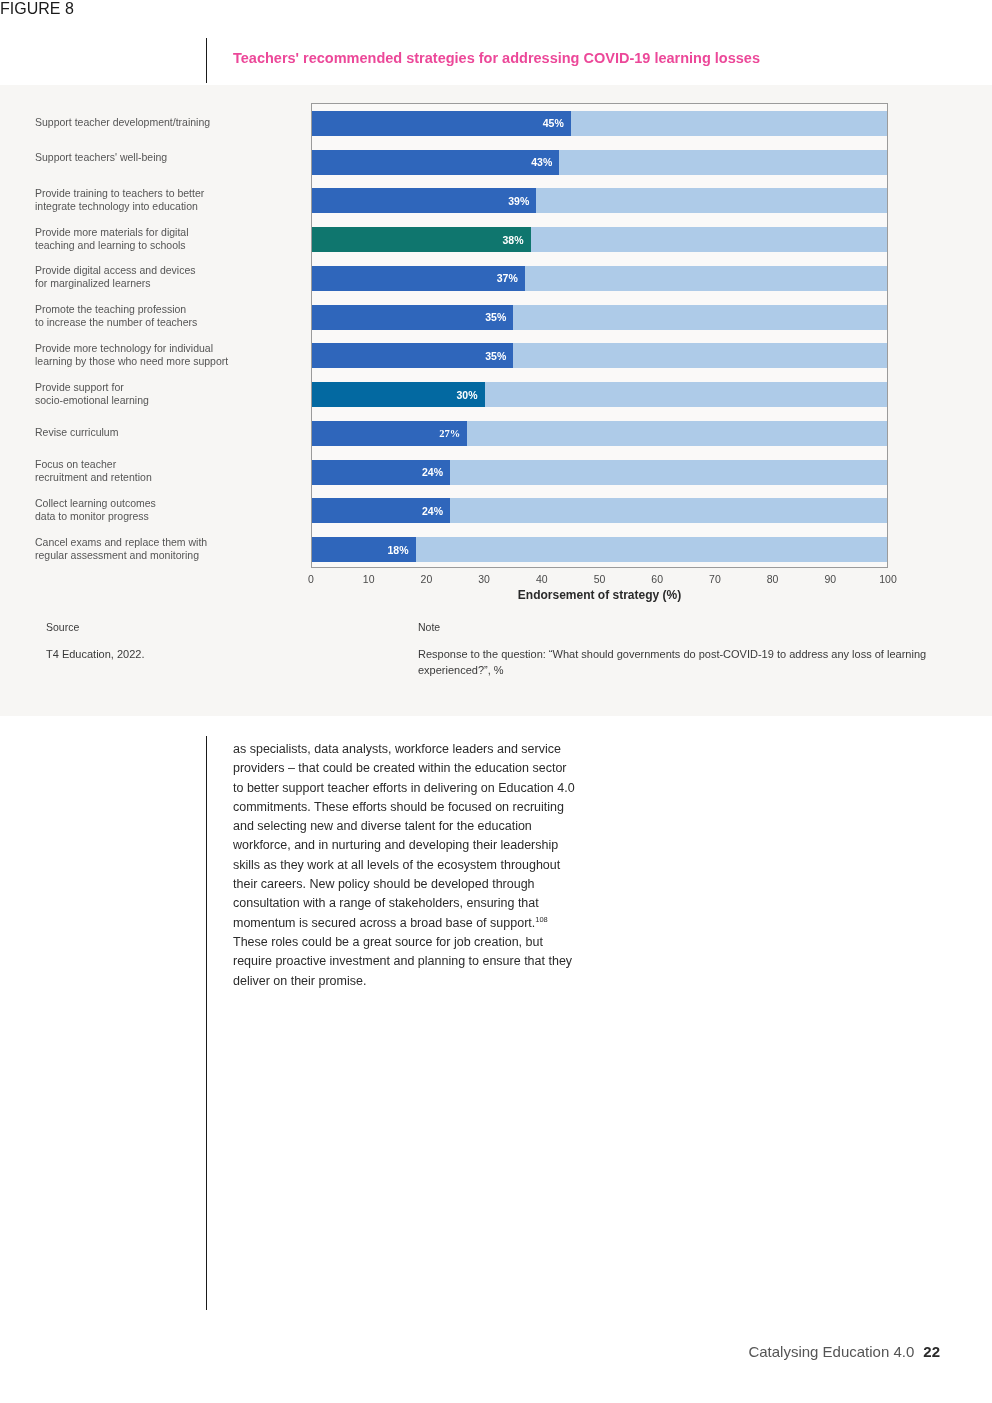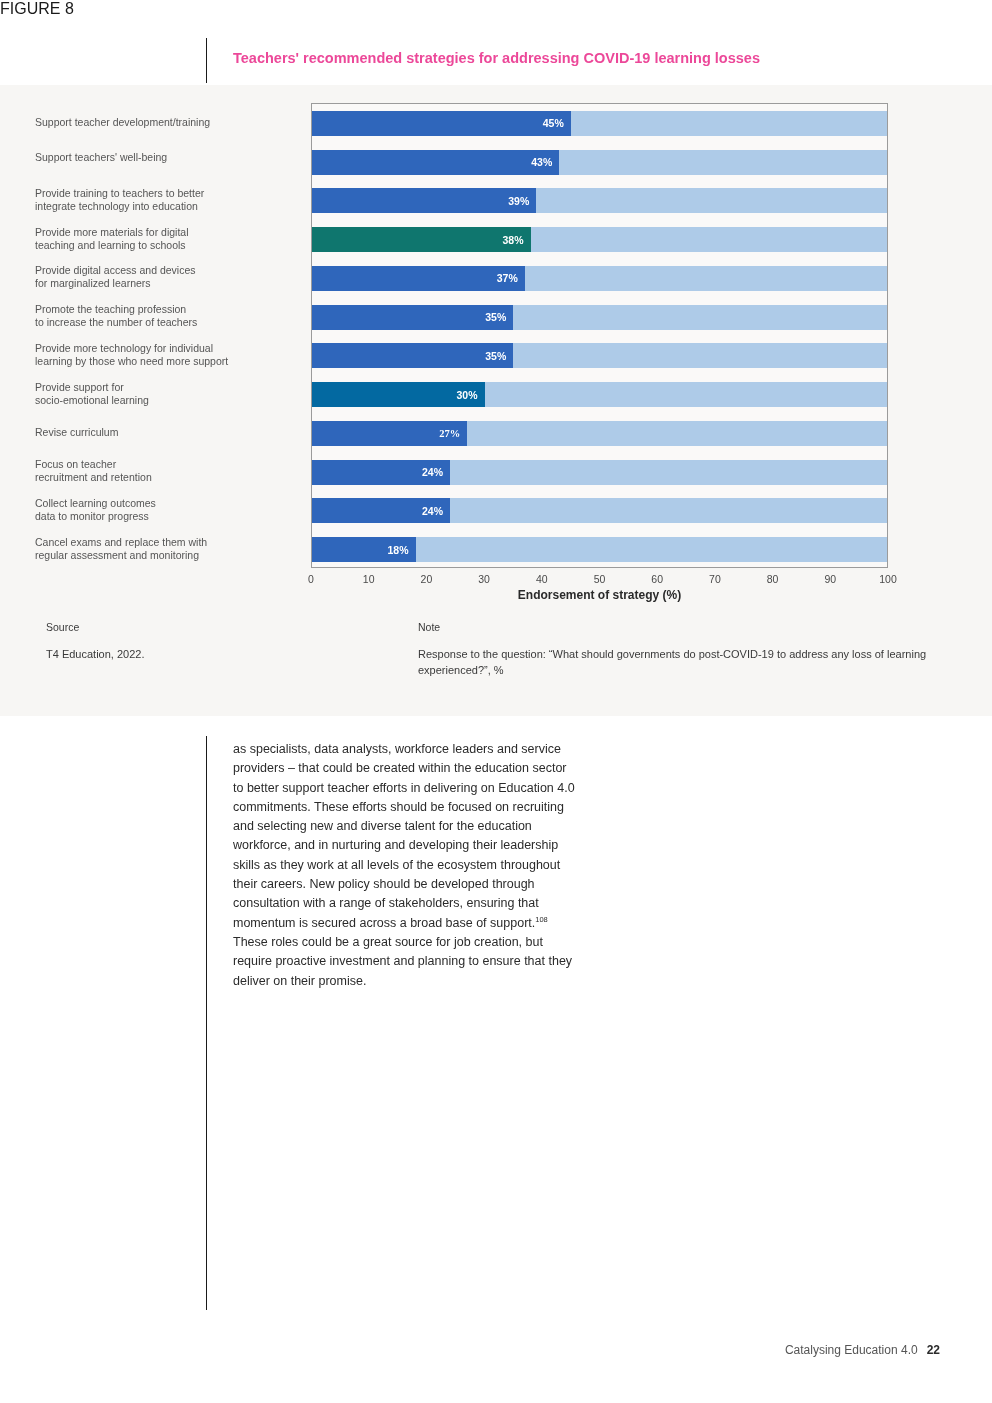--- a/index.html
+++ b/index.html
@@ -161,21 +161,21 @@
   #body-text sup {
     font-size: 7.5px;
     vertical-align: super;
     line-height: 0;
   }
 
   
   #footer {
     position: absolute;
     right: 52px; top: 1343px;
-    font-size: 12px;
+    font-size: 15px;
     color: #555555;
     white-space: nowrap;
   }
   #footer .page-num {
     color: #2b2b2b;
     font-weight: bold;
     margin-left: 9px;
   }
 </style>
 </head>

